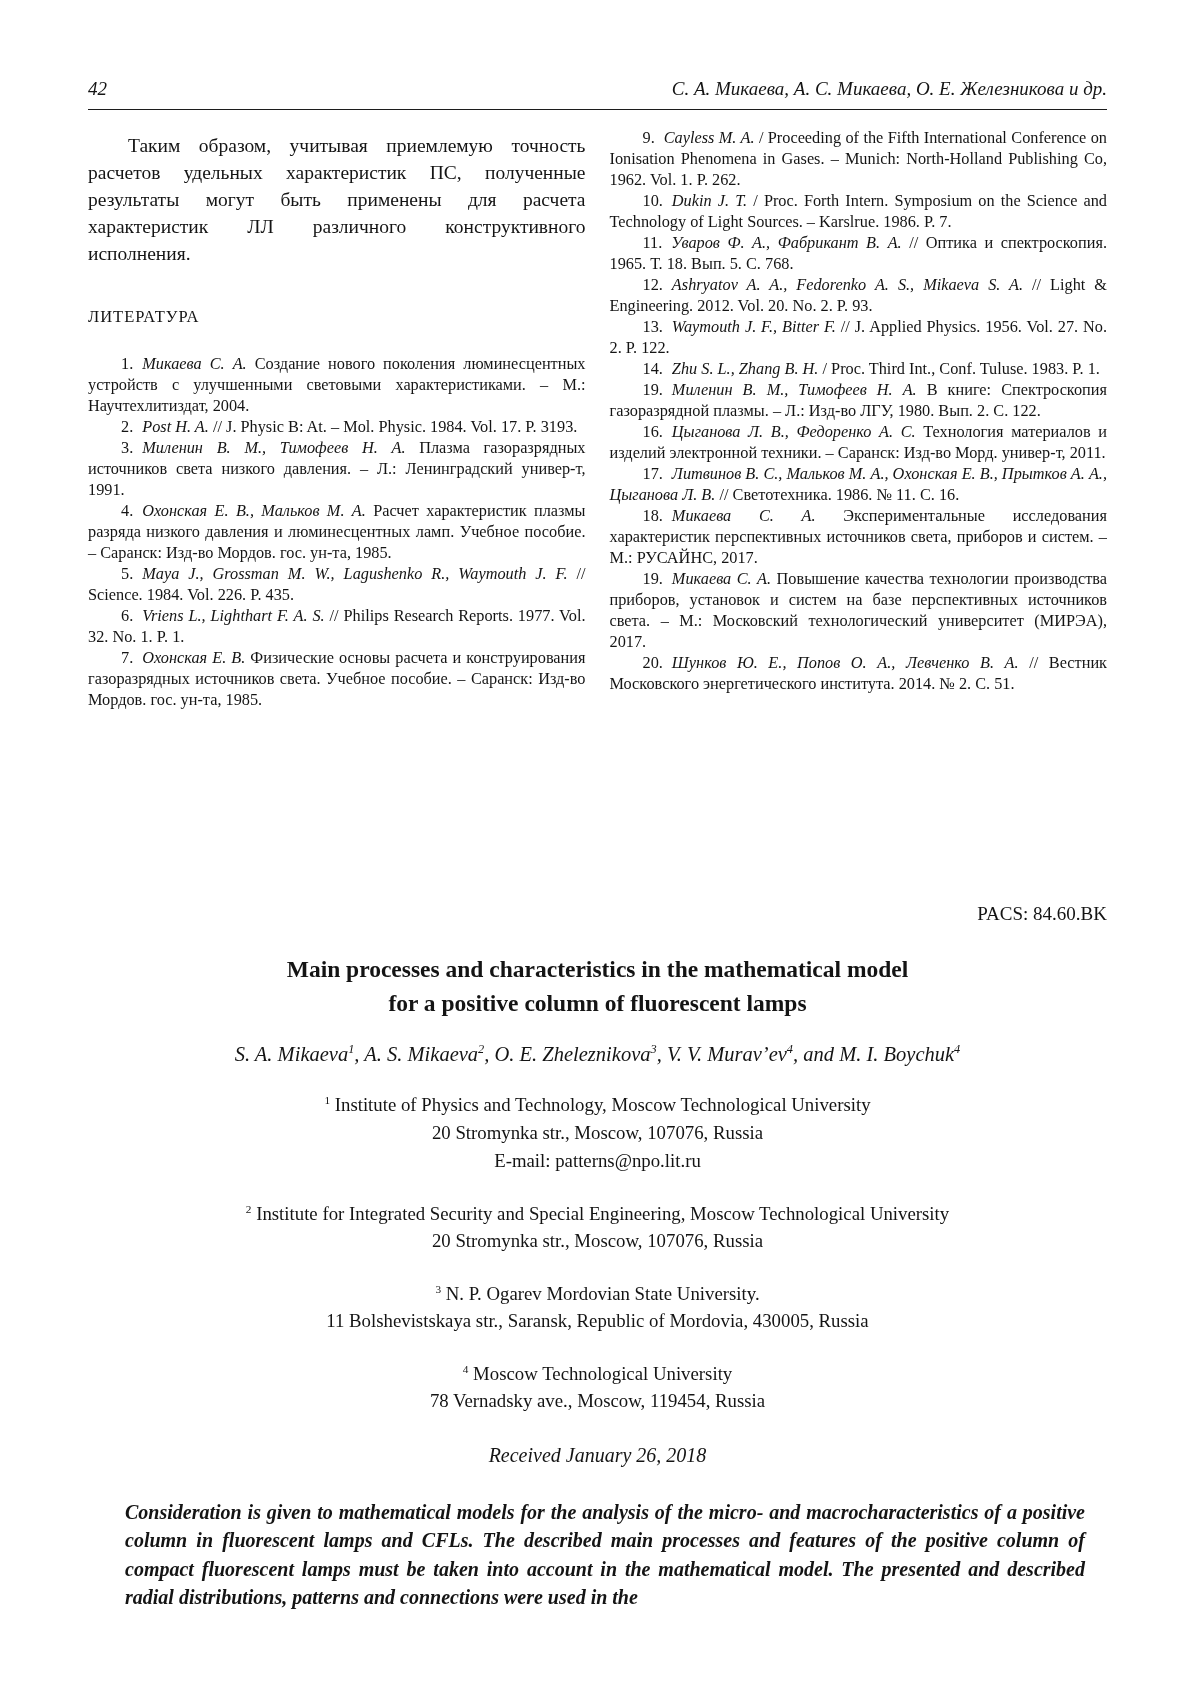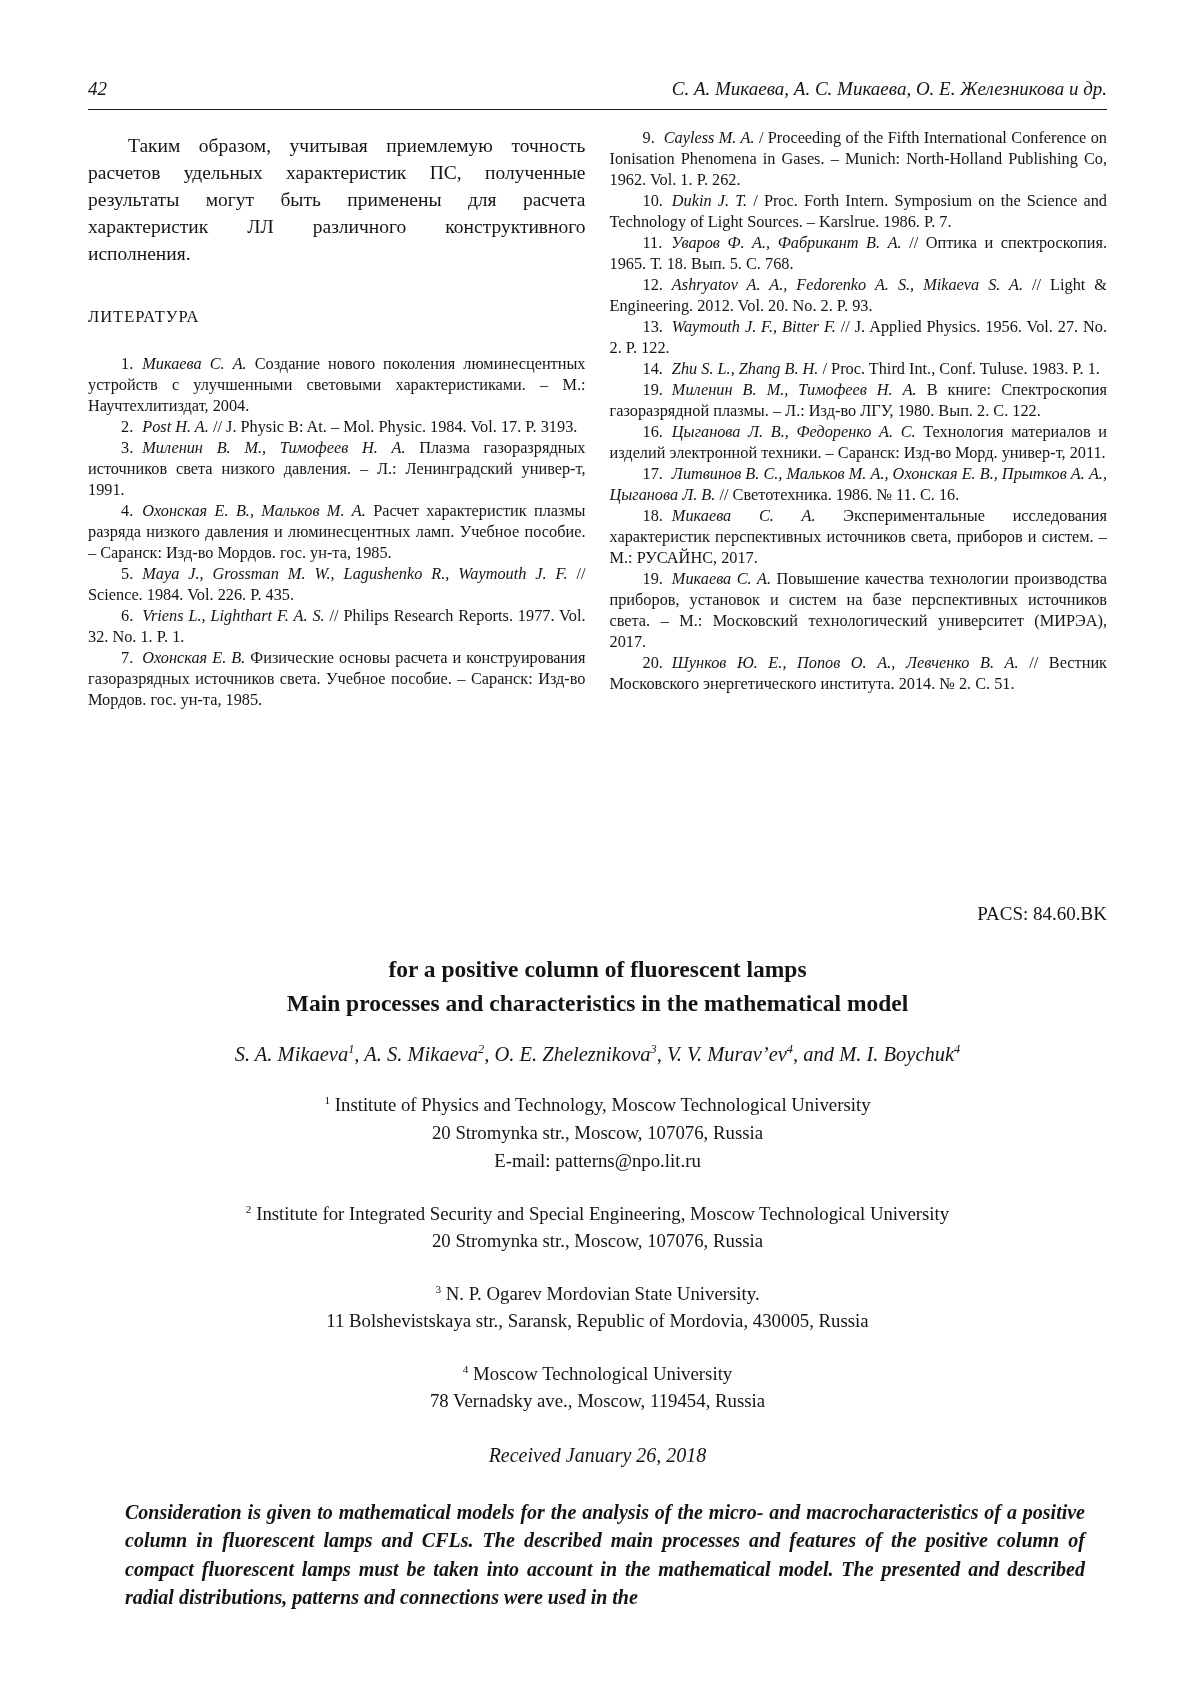--- a/index.html
+++ b/index.html
@@ -74,22 +74,22 @@
       <p class="ref"><span class="num">18.</span><span class="au">Микаева С. А.</span><span> Экспериментальные исследования характеристик перспективных источников света, приборов и систем. – М.: РУСАЙНС, 2017.</span></p>
       <p class="ref"><span class="num">19.</span><span class="au">Микаева С. А.</span><span> Повышение качества технологии производства приборов, установок и систем на базе перспективных источников света. – М.: Московский технологический университет (МИРЭА), 2017.</span></p>
       <p class="ref"><span class="num">20.</span><span class="au">Шунков Ю. Е., Попов О. А., Левченко В. А.</span><span> // Вестник Московского энергетического института. 2014. № 2. С. 51.</span></p>
     </div>
   </div>
 
   <div class="article">
     <div class="pacs">PACS: 84.60.BK</div>
 
     <div class="title">
+      <div>Main processes and characteristics in the mathematical model</div>
       <div>for a positive column of fluorescent lamps</div>
-      <div>Main processes and characteristics in the mathematical model</div>
     </div>
 
     <div class="authors-line"><span><span>S. A. Mikaeva</span><sup>1</sup></span><span><span>, A. S. Mikaeva</span><sup>2</sup></span><span><span>, O. E. Zheleznikova</span><sup>3</sup></span><span><span>, V. V. Murav’ev</span><sup>4</sup></span><span><span>, and M. I. Boychuk</span><sup>4</sup></span></div>
 
     <div class="affil">
       <div><sup>1</sup> <span>Institute of Physics and Technology, Moscow Technological University</span></div>
       <div>20 Stromynka str., Moscow, 107076, Russia</div>
       <div class="email">E-mail: patterns@npo.lit.ru</div>
     </div>
 

